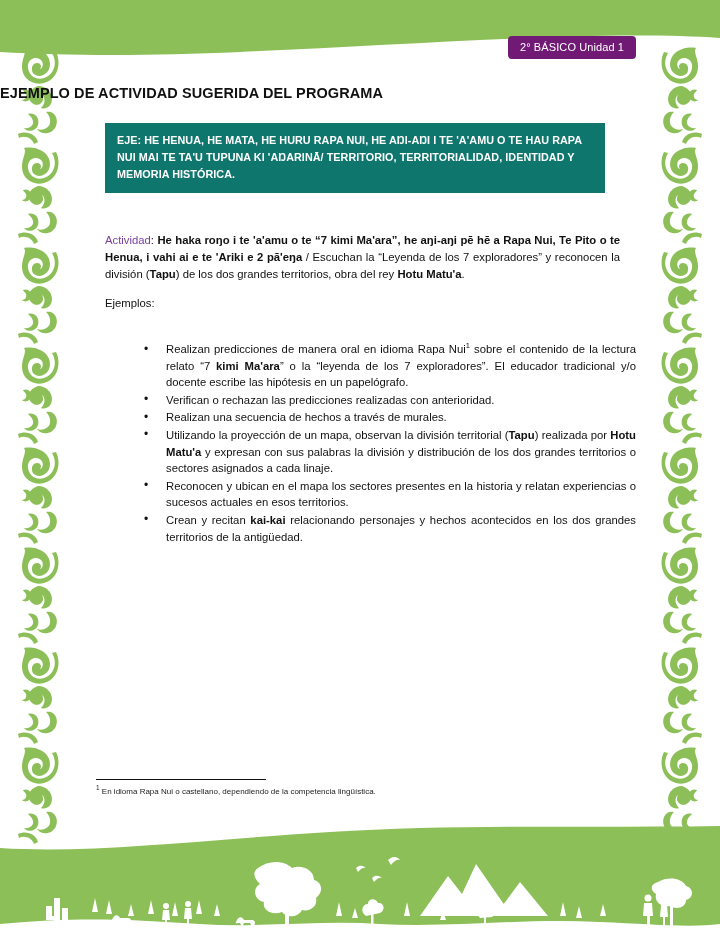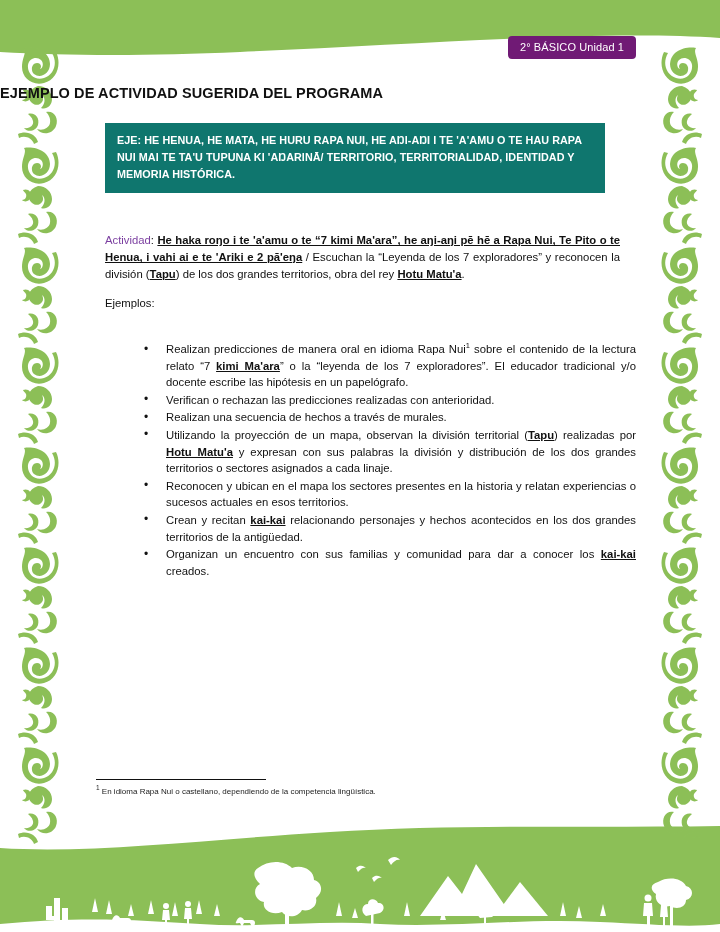--- a/index.html
+++ b/index.html
@@ -110,21 +110,21 @@
     left: 105px;
     width: 515px;
     font-size: 11.3px;
     line-height: 17px;
     color: #111111;
     text-align: justify;
   }
   .activity-label {
     color: #7B3FA0;
   }
-  .b { font-weight: bold; text-decoration: underline; }
+  .b { font-weight: bold; }
 
   .examples-label {
     position: absolute;
     top: 297px;
     left: 105px;
     font-size: 11.3px;
     color: #111111;
   }
 
   .bullets {
@@ -289,24 +289,23 @@
     <p class="activity-p">
       <span class="activity-label">Actividad</span><span>: </span><span class="b">He haka roŋo i te 'a'amu o te “7 kimi Ma'ara”, he aŋi-aŋi pē hē a Rapa Nui, Te Pito o te Henua, i vahi ai e te 'Ariki e 2 pā'eŋa</span><span> / </span><span>Escuchan la “Leyenda de los 7 exploradores” y reconocen la división (</span><span class="b">Tapu</span><span>) de los dos grandes territorios, obra del rey </span><span class="b">Hotu Matu'a</span><span>.</span>
     </p>
 
     <div class="examples-label">Ejemplos:</div>
 
     <ul class="bullets" id="bullet-list">
         <li><span>Realizan predicciones de manera oral en idioma Rapa Nui</span><sup class="fn">1</sup><span> sobre el contenido de la lectura relato “7 </span><span class="b">kimi Ma'ara</span><span>” o la “leyenda de los 7 exploradores”. El educador tradicional y/o docente escribe las hipótesis en un papelógrafo.</span></li>
         <li><span>Verifican o rechazan las predicciones realizadas con anterioridad.</span></li>
         <li><span>Realizan una secuencia de hechos a través de murales.</span></li>
-        <li><span>Utilizando la proyección de un mapa, observan la división territorial (</span><span class="b">Tapu</span><span>) realizadas por </span><span class="b">Hotu Matu'a</span><span> y expresan con sus palabras la división y distribución de los dos grandes territorios o sectores asignados a cada linaje.</span></li>
+        <li><span>Utilizando la proyección de un mapa, observan la división territorial (</span><span class="b">Tapu</span><span>) realizada por </span><span class="b">Hotu Matu'a</span><span> y expresan con sus palabras la división y distribución de los dos grandes territorios o sectores asignados a cada linaje.</span></li>
         <li><span>Reconocen y ubican en el mapa los sectores presentes en la historia y relatan experiencias o sucesos actuales en esos territorios.</span></li>
         <li><span>Crean y recitan </span><span class="b">kai-kai</span><span> relacionando personajes y hechos acontecidos en los dos grandes territorios de la antigüedad.</span></li>
-        <li><span>Organizan un encuentro con sus familias y comunidad para dar a conocer los </span><span class="b">kai-kai</span><span> creados.</span></li>
       </ul>
 
     <div class="footnote-rule"></div>
     <div class="footnote">
       <sup>1</sup><span> En idioma Rapa Nui o castellano, dependiendo de la competencia lingüística.</span>
     </div>
 
   </div>
 </div>
 

